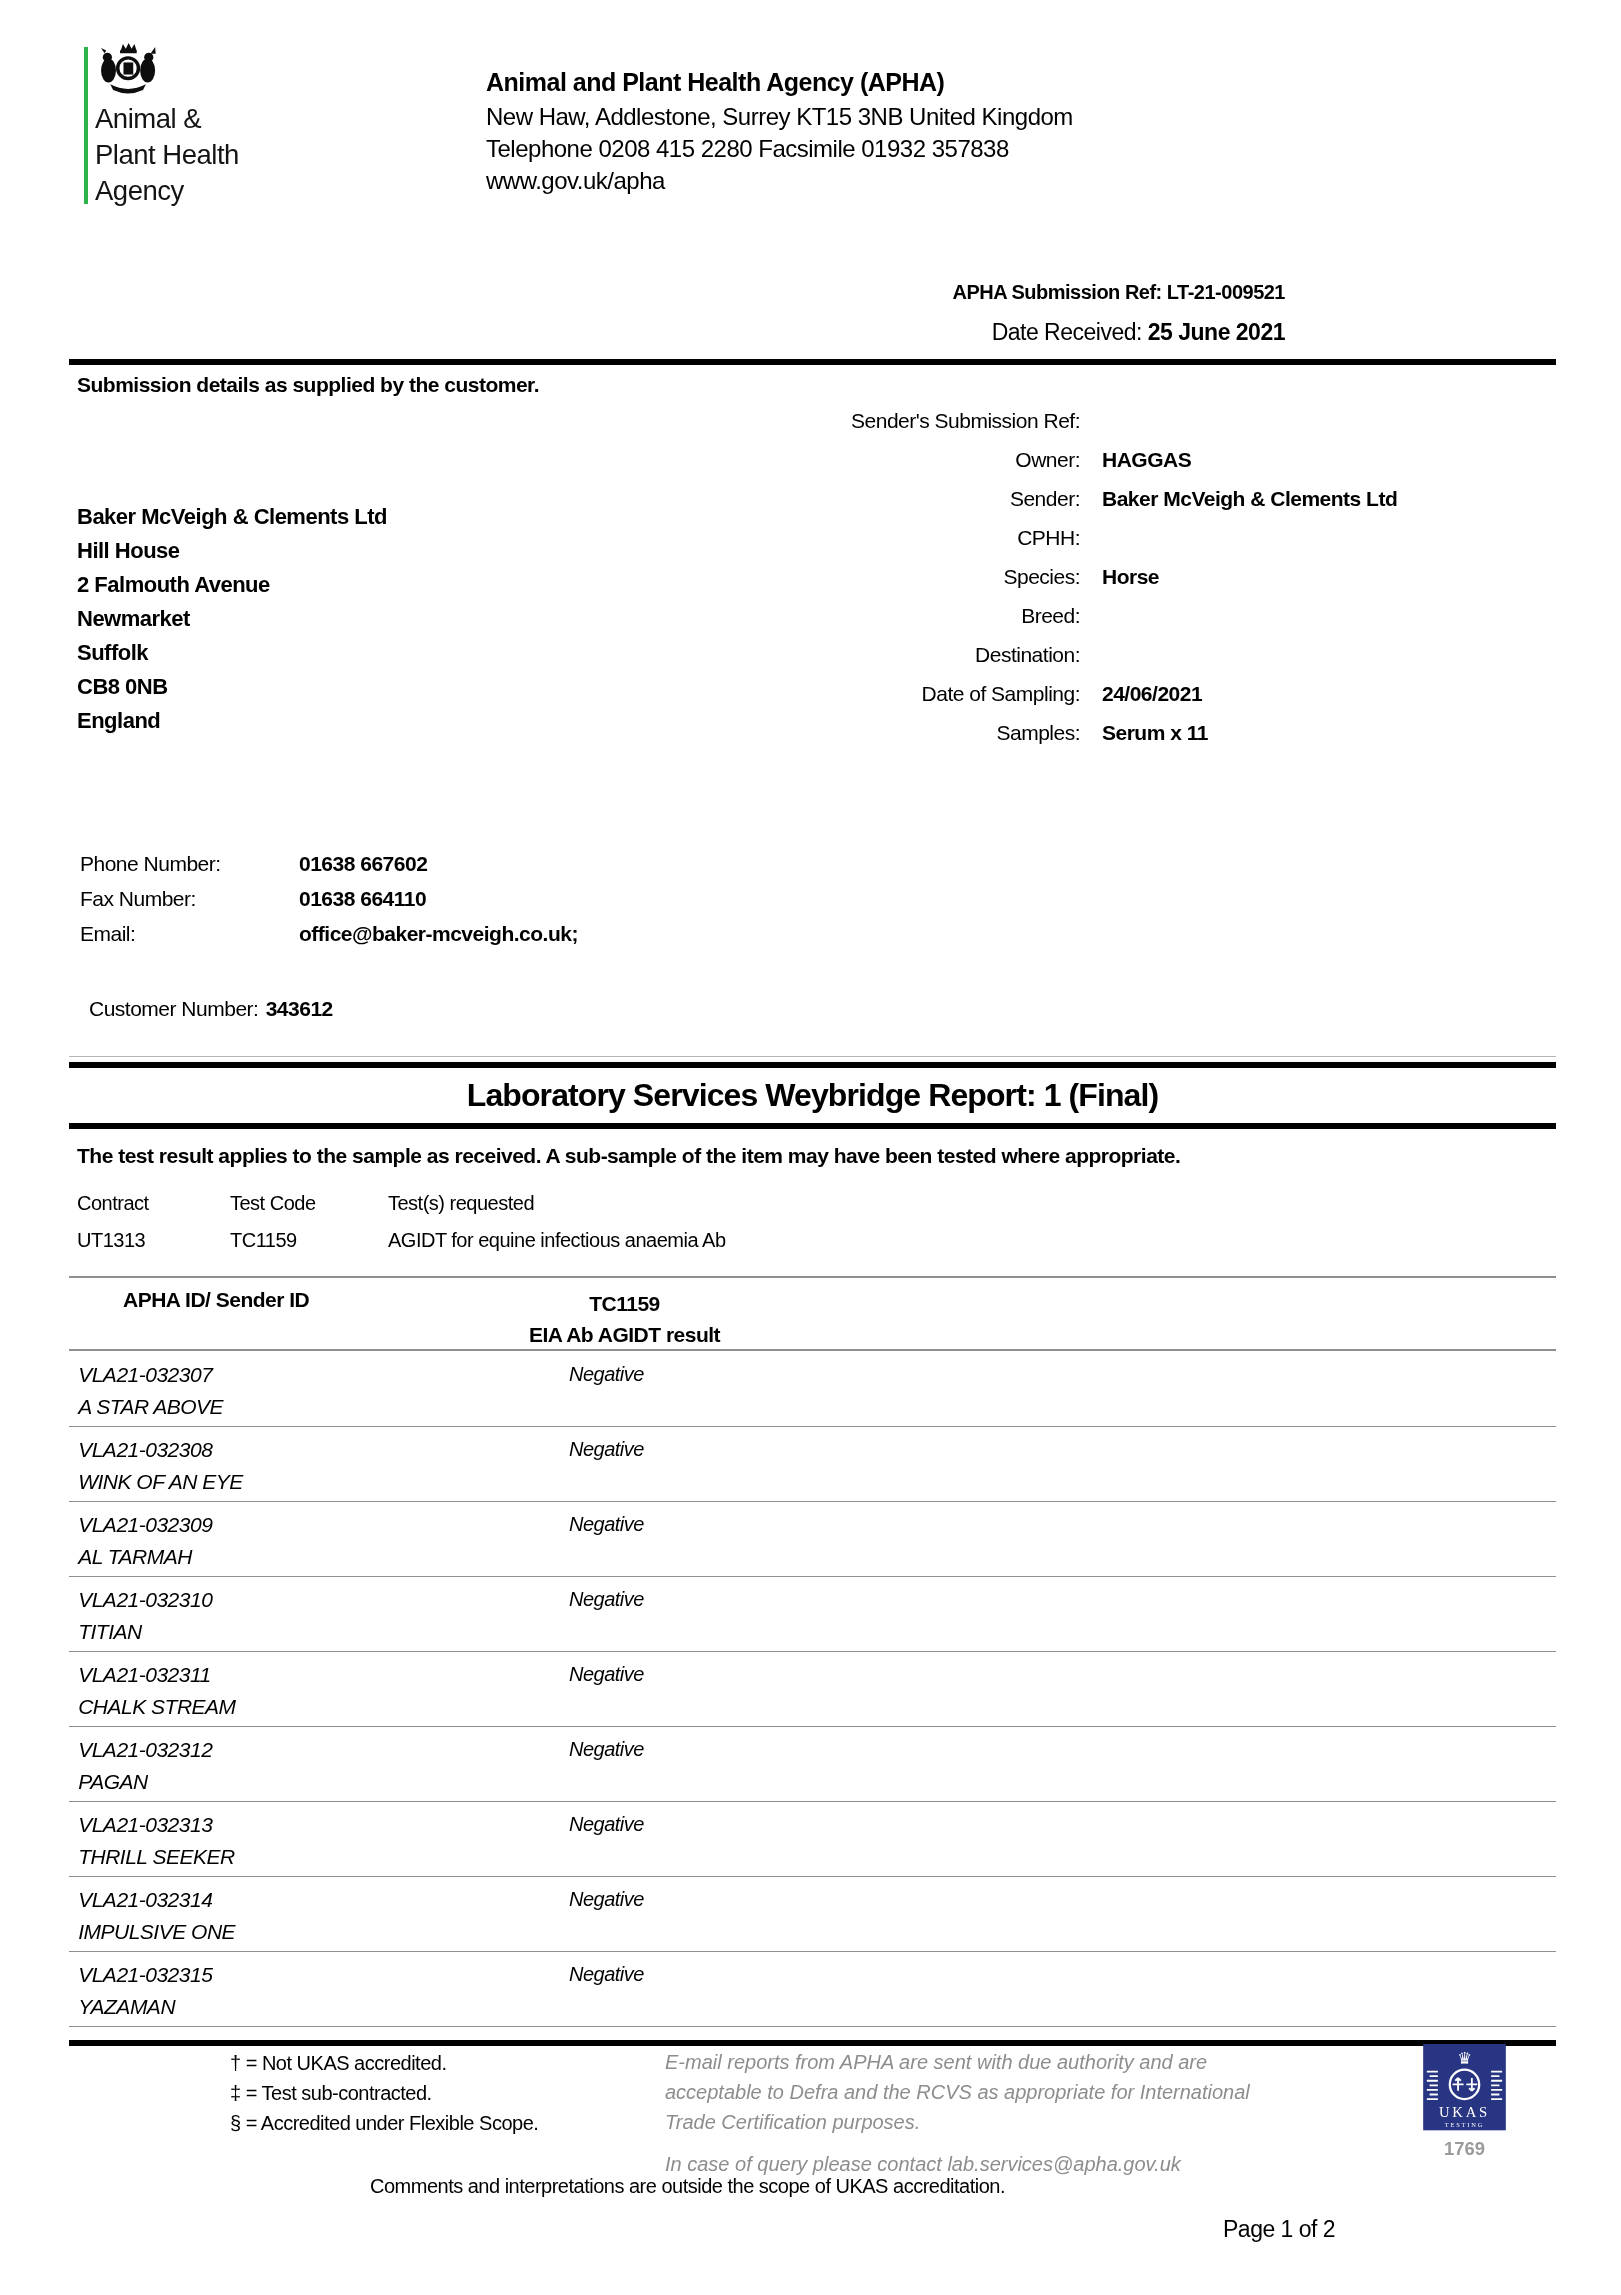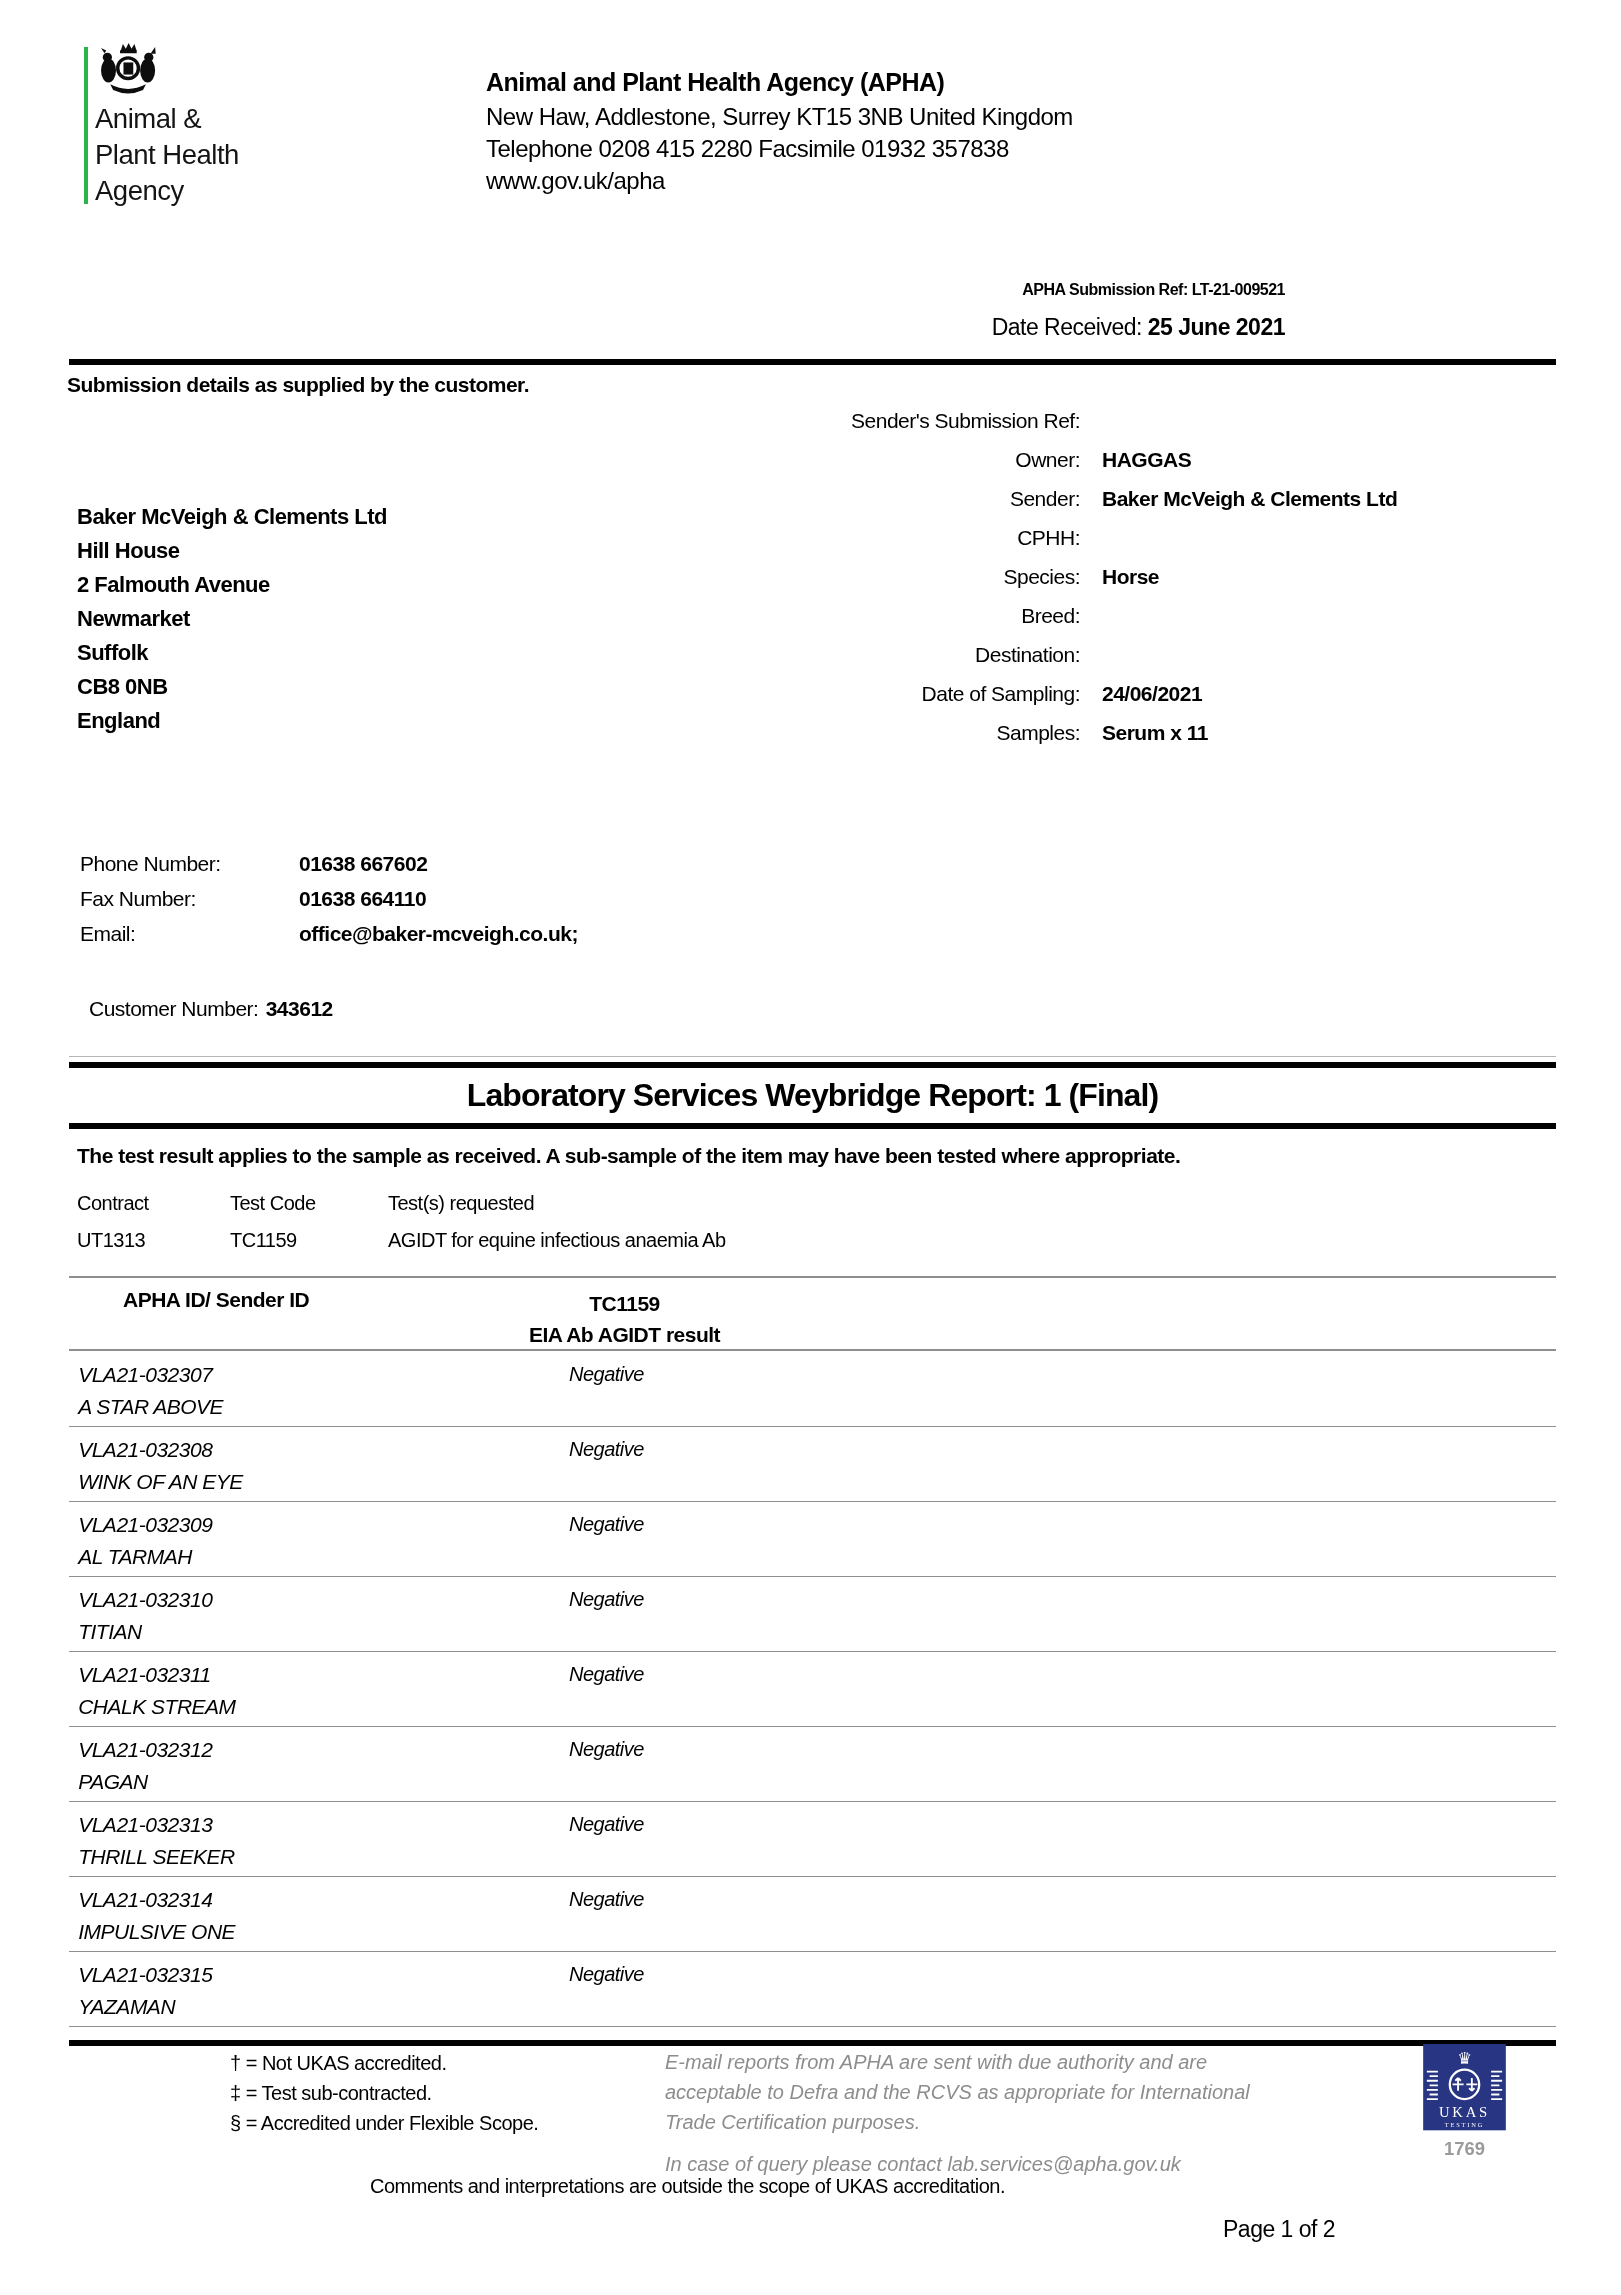--- a/index.html
+++ b/index.html
@@ -14,28 +14,28 @@
     overflow: hidden;
   }
   
   .green-bar { position: absolute; left: 84px; top: 47px; width: 4.1px; height: 157px; background: #2cb34a; }
   .crest { position: absolute; left: 93px; top: 41px; width: 69px; height: 59px; }
   .logo-text { position: absolute; left: 95px; top: 101px; font-size: 27.5px; line-height: 36px; color: #141414; }
   .header-block { position: absolute; left: 486px; top: 68px; }
   .header-title { font-size: 25px; font-weight: bold; line-height: 28.5px; }
   .header-lines { margin-top: 4px; font-size: 24px; line-height: 32px; }
   .ref-block { position: absolute; left: 780px; top: 281px; width: 505px; text-align: right; }
-  .ref-line1 { font-size: 16px; font-weight: bold; }
+  .ref-line1 { font-size: 20px; font-weight: bold; }
   .ref-line2 { margin-top: 14.7px; font-size: 23px; }
   .ref-line2 .val { font-weight: bold; }
   
   .hr-thick { position: absolute; left: 69px; width: 1487px; height: 5.5px; background: #000; }
   .hr-thin  { position: absolute; left: 69px; width: 1487px; background: #8f8f8f; }
   
-  .section-heading { position: absolute; left: 67px; top: 373px; font-size: 21px; font-weight: bold; }
+  .section-heading { position: absolute; left: 77px; top: 373px; font-size: 21px; font-weight: bold; }
   .address-block { position: absolute; left: 77px; top: 500px; font-size: 22px; font-weight: bold; line-height: 34px; }
   .fields { position: absolute; left: 735px; top: 409px; }
   .field-row { display: flex; height: 39px; }
   .field-label { width: 345px; text-align: right; font-size: 21px; }
   .field-value { padding-left: 22px; font-size: 21px; font-weight: bold; white-space: nowrap; }
   .contact { position: absolute; left: 80px; top: 852px; }
   .contact-row { display: flex; height: 35px; }
   .contact-label { width: 219px; font-size: 21px; }
   .contact-value { font-size: 21px; font-weight: bold; }
   .customer-row { position: absolute; left: 89px; top: 997px; font-size: 21px; }

